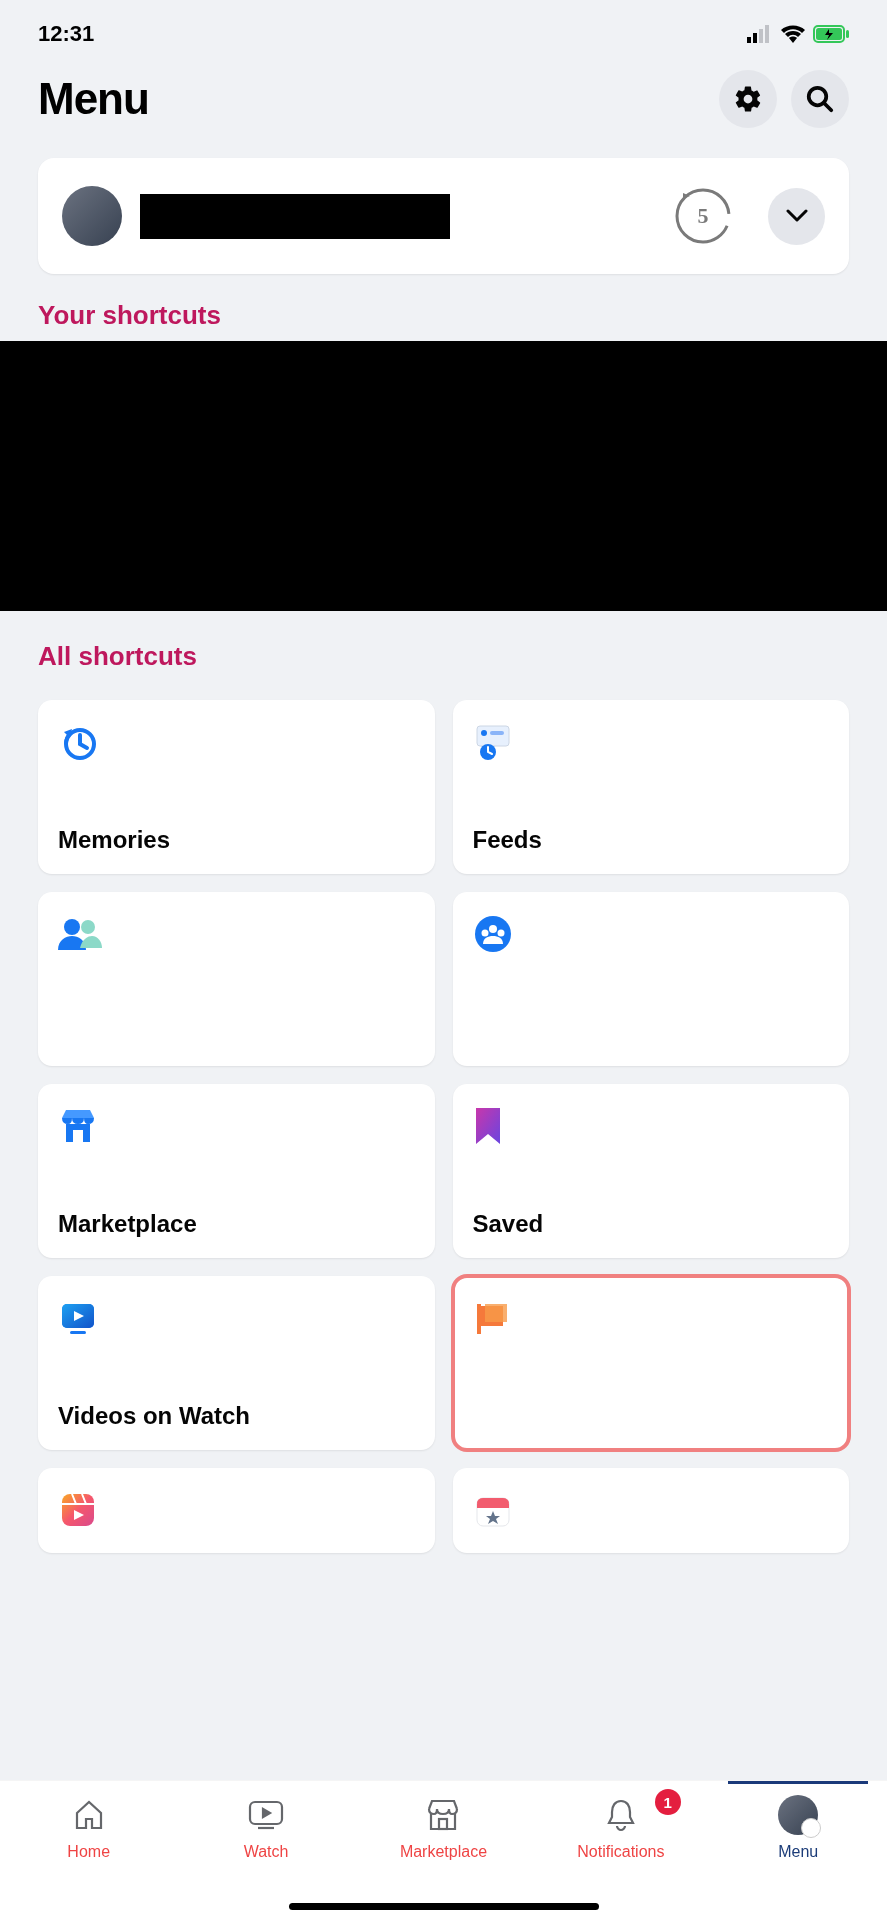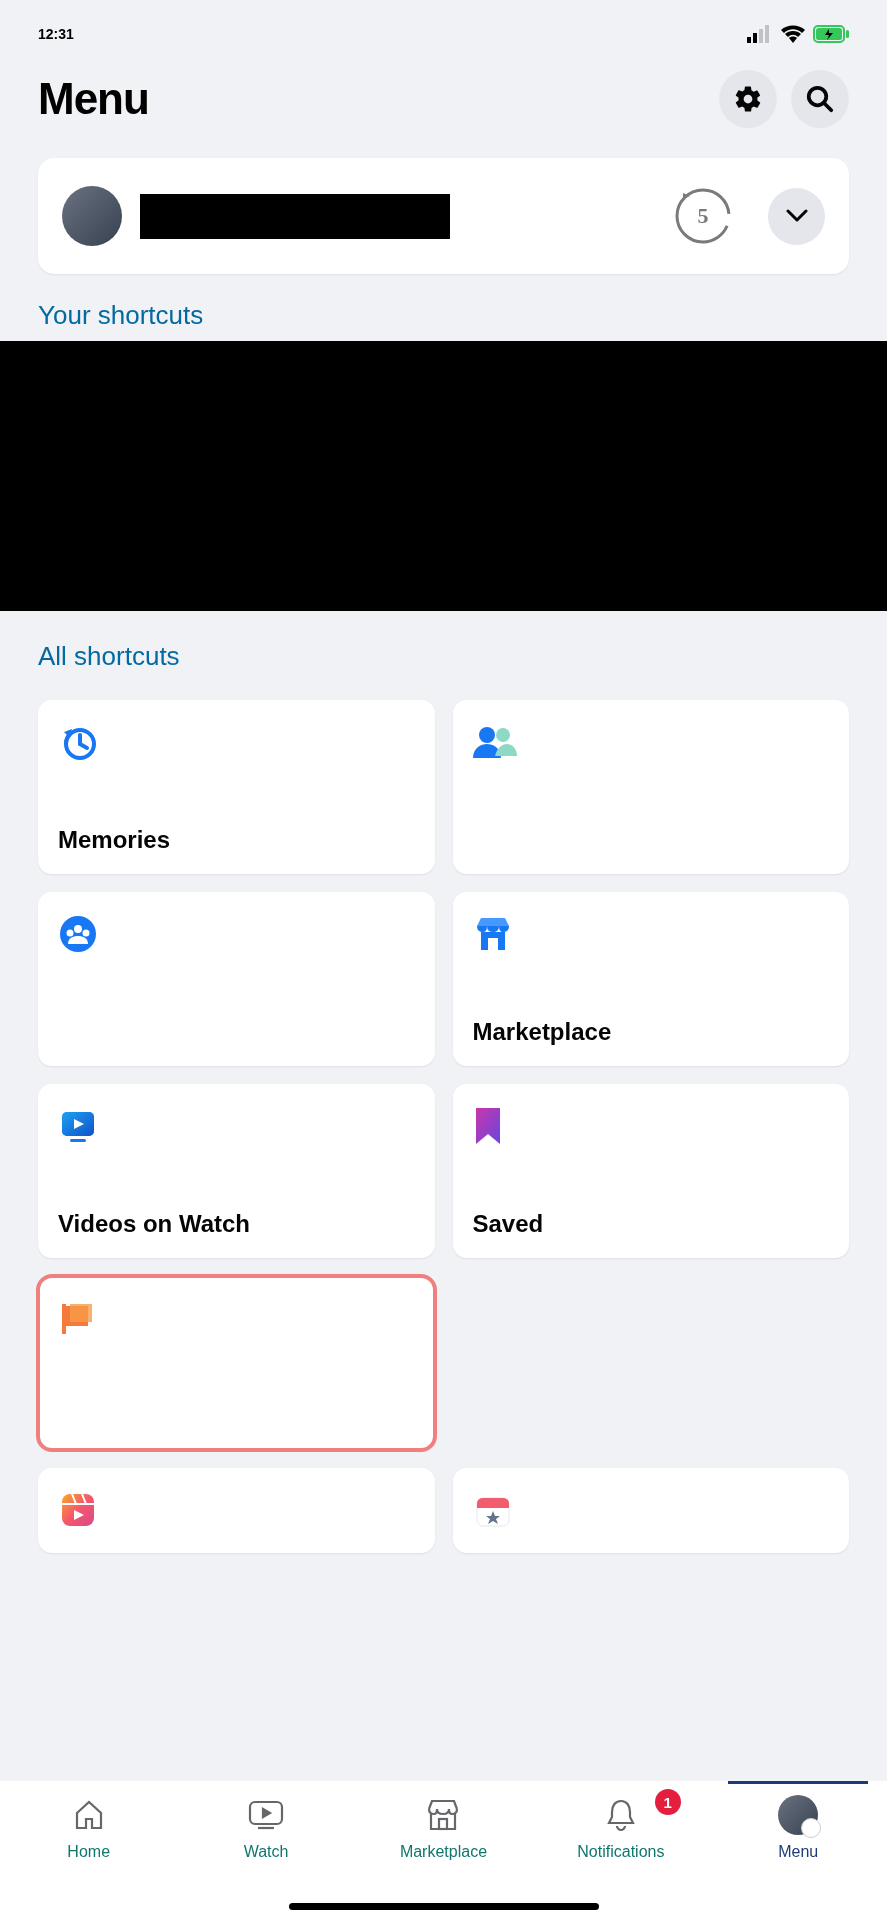--- a/index.html
+++ b/index.html
@@ -13,21 +13,21 @@
   }
   .status-bar {
     display: flex;
     justify-content: space-between;
     align-items: center;
     padding: 18px 38px 10px;
     height: 60px;
   }
   .status-time {
     font-weight: 700;
-    font-size: 14px;
+    font-size: 22px;
     text-align: right;
   }
   .status-icons {
     display: flex;
     align-items: center;
     gap: 8px;
   }
   .header {
     display: flex;
     align-items: center;
@@ -88,23 +88,23 @@
     border-radius: 50%;
     background: #e4e6eb;
     display: flex;
     align-items: center;
     justify-content: center;
     flex-shrink: 0;
     margin-left: 18px;
   }
   .section-title {
     font-size: 26px;
-    font-weight: 400;
+    font-weight: 700;
     padding: 6px 38px 10px;
-    color: #0369a1;
+    color: #be185d;
   }
   .shortcuts-strip {
     background: #000;
     height: 270px;
     width: 100%;
   }
   .grid {
     display: grid;
     grid-template-columns: 1fr 1fr;
     gap: 18px;
@@ -160,21 +160,21 @@
     width: 18%;
     position: relative;
   }
   .nav-icon {
     width: 40px;
     height: 40px;
     display:flex;align-items:center;justify-content:center;
   }
   .nav-label {
     font-size: 16px;
-    color: #0f766e;
+    color: #ef4444;
   }
   .nav-item.active .nav-label { color:#1c3c78; font-weight:500; }
   .active-bar {
     position:absolute;
     top:-14px;
     height:3px;
     width:140px;
     background:#1b3a7a;
   }
   .nav-avatar {
@@ -285,20 +285,32 @@
       <svg width="40" height="40" viewBox="0 0 40 40">
           <circle cx="22" cy="22" r="14" fill="none" stroke="#1877f2" stroke-width="4"></circle>
           <polyline points="22,13 22,22 29,26" fill="none" stroke="#1877f2" stroke-width="4" stroke-linecap="round"></polyline>
           <path d="M8 22 A14 14 0 0 1 13 11" fill="none" stroke="#1877f2" stroke-width="4"></path>
           <polygon points="6,10 14,7 12,16" fill="#1877f2"></polygon>
         </svg>
     </div>
     <div class="card-label">Memories</div>
   </div>
 
+  <div class="card">
+    <div class="card-icon">
+      <svg width="40" height="40" viewBox="0 0 40 40">
+          <rect x="4" y="4" width="32" height="20" rx="3" fill="#e7f0fd" stroke="#ccd6e4" stroke-width="1"></rect>
+          <circle cx="11" cy="11" r="3" fill="#1877f2"></circle>
+          <rect x="17" y="9" width="14" height="4" rx="2" fill="#8ab4f8"></rect>
+          <circle cx="15" cy="30" r="8" fill="#1877f2"></circle>
+          <polyline points="15,25 15,30 19,32" stroke="#fff" stroke-width="2" fill="none" stroke-linecap="round"></polyline>
+        </svg>
+    </div>
+    <div class="card-label">Feeds</div>
+  </div>
 
   <div class="card">
     <div class="card-icon">
       <svg width="44" height="40" viewBox="0 0 44 40">
           <circle cx="14" cy="13" r="8" fill="#1877f2"></circle>
           <path d="M0 36 C0 26 8 22 14 22 C20 22 28 26 28 36 Z" fill="#1877f2"></path>
           <circle cx="30" cy="13" r="7" fill="#8cd9c8"></circle>
           <path d="M22 34 C24 25 30 22 34 22 C40 22 44 28 44 34 Z" fill="#8cd9c8"></path>
         </svg>
     </div>
@@ -319,55 +331,55 @@
   <div class="card">
     <div class="card-icon">
       <svg width="40" height="40" viewBox="0 0 40 40">
           <path d="M4 12 L8 4 L32 4 L36 12 Z" fill="#4599ff"></path>
           <path d="M4 12 Q4 18 10 18 Q14 18 14 12 Q14 18 20 18 Q26 18 26 12 Q26 18 30 18 Q36 18 36 12 Z" fill="#1877f2"></path>
           <rect x="8" y="18" width="24" height="18" fill="#1877f2"></rect>
           <rect x="15" y="24" width="10" height="12" fill="#fff"></rect>
         </svg>
     </div>
     <div class="card-label">Marketplace</div>
+  </div>
+
+  <div class="card">
+    <div class="card-icon">
+      <svg width="30" height="40" viewBox="0 0 30 40">
+          <path d="M3 2 L27 2 L27 38 L15 28 L3 38 Z" fill="url(#g2)"></path>
+          <defs>
+            <linearGradient id="g2" x1="0" y1="0" x2="1" y2="1">
+              <stop offset="0" stop-color="#c837ab"></stop>
+              <stop offset="1" stop-color="#6a45e0"></stop>
+            </linearGradient>
+          </defs>
+        </svg>
+    </div>
+    <div class="card-label">Saved</div>
   </div>
 
   <div class="card">
     <div class="card-icon">
       <svg width="40" height="40" viewBox="0 0 40 40">
           <rect x="4" y="6" width="32" height="24" rx="5" fill="#1f8fff"></rect>
           <rect x="4" y="6" width="32" height="24" rx="5" fill="url(#g1)"></rect>
           <polygon points="16,13 16,23 26,18" fill="#fff"></polygon>
           <rect x="12" y="33" width="16" height="3" rx="1.5" fill="#1877f2"></rect>
           <defs>
             <linearGradient id="g1" x1="0" y1="0" x2="1" y2="1">
               <stop offset="0" stop-color="#1da1f2"></stop>
               <stop offset="1" stop-color="#1152c9"></stop>
             </linearGradient>
           </defs>
         </svg>
     </div>
     <div class="card-label">Videos on Watch</div>
   </div>
 
-  <div class="card">
-    <div class="card-icon">
-      <svg width="30" height="40" viewBox="0 0 30 40">
-          <path d="M3 2 L27 2 L27 38 L15 28 L3 38 Z" fill="url(#g2)"></path>
-          <defs>
-            <linearGradient id="g2" x1="0" y1="0" x2="1" y2="1">
-              <stop offset="0" stop-color="#c837ab"></stop>
-              <stop offset="1" stop-color="#6a45e0"></stop>
-            </linearGradient>
-          </defs>
-        </svg>
-    </div>
-    <div class="card-label">Saved</div>
-  </div>
-
   <div class="card highlight">
     <div class="card-icon">
       <svg width="40" height="40" viewBox="0 0 40 40">
           <rect x="4" y="6" width="4" height="30" fill="#f5793b"></rect>
           <rect x="8" y="8" width="22" height="20" fill="#f5793b"></rect>
           <rect x="12" y="6" width="22" height="18" fill="#f79b4a" opacity="0.8"></rect>
         </svg>
     </div>
   </div>
 

